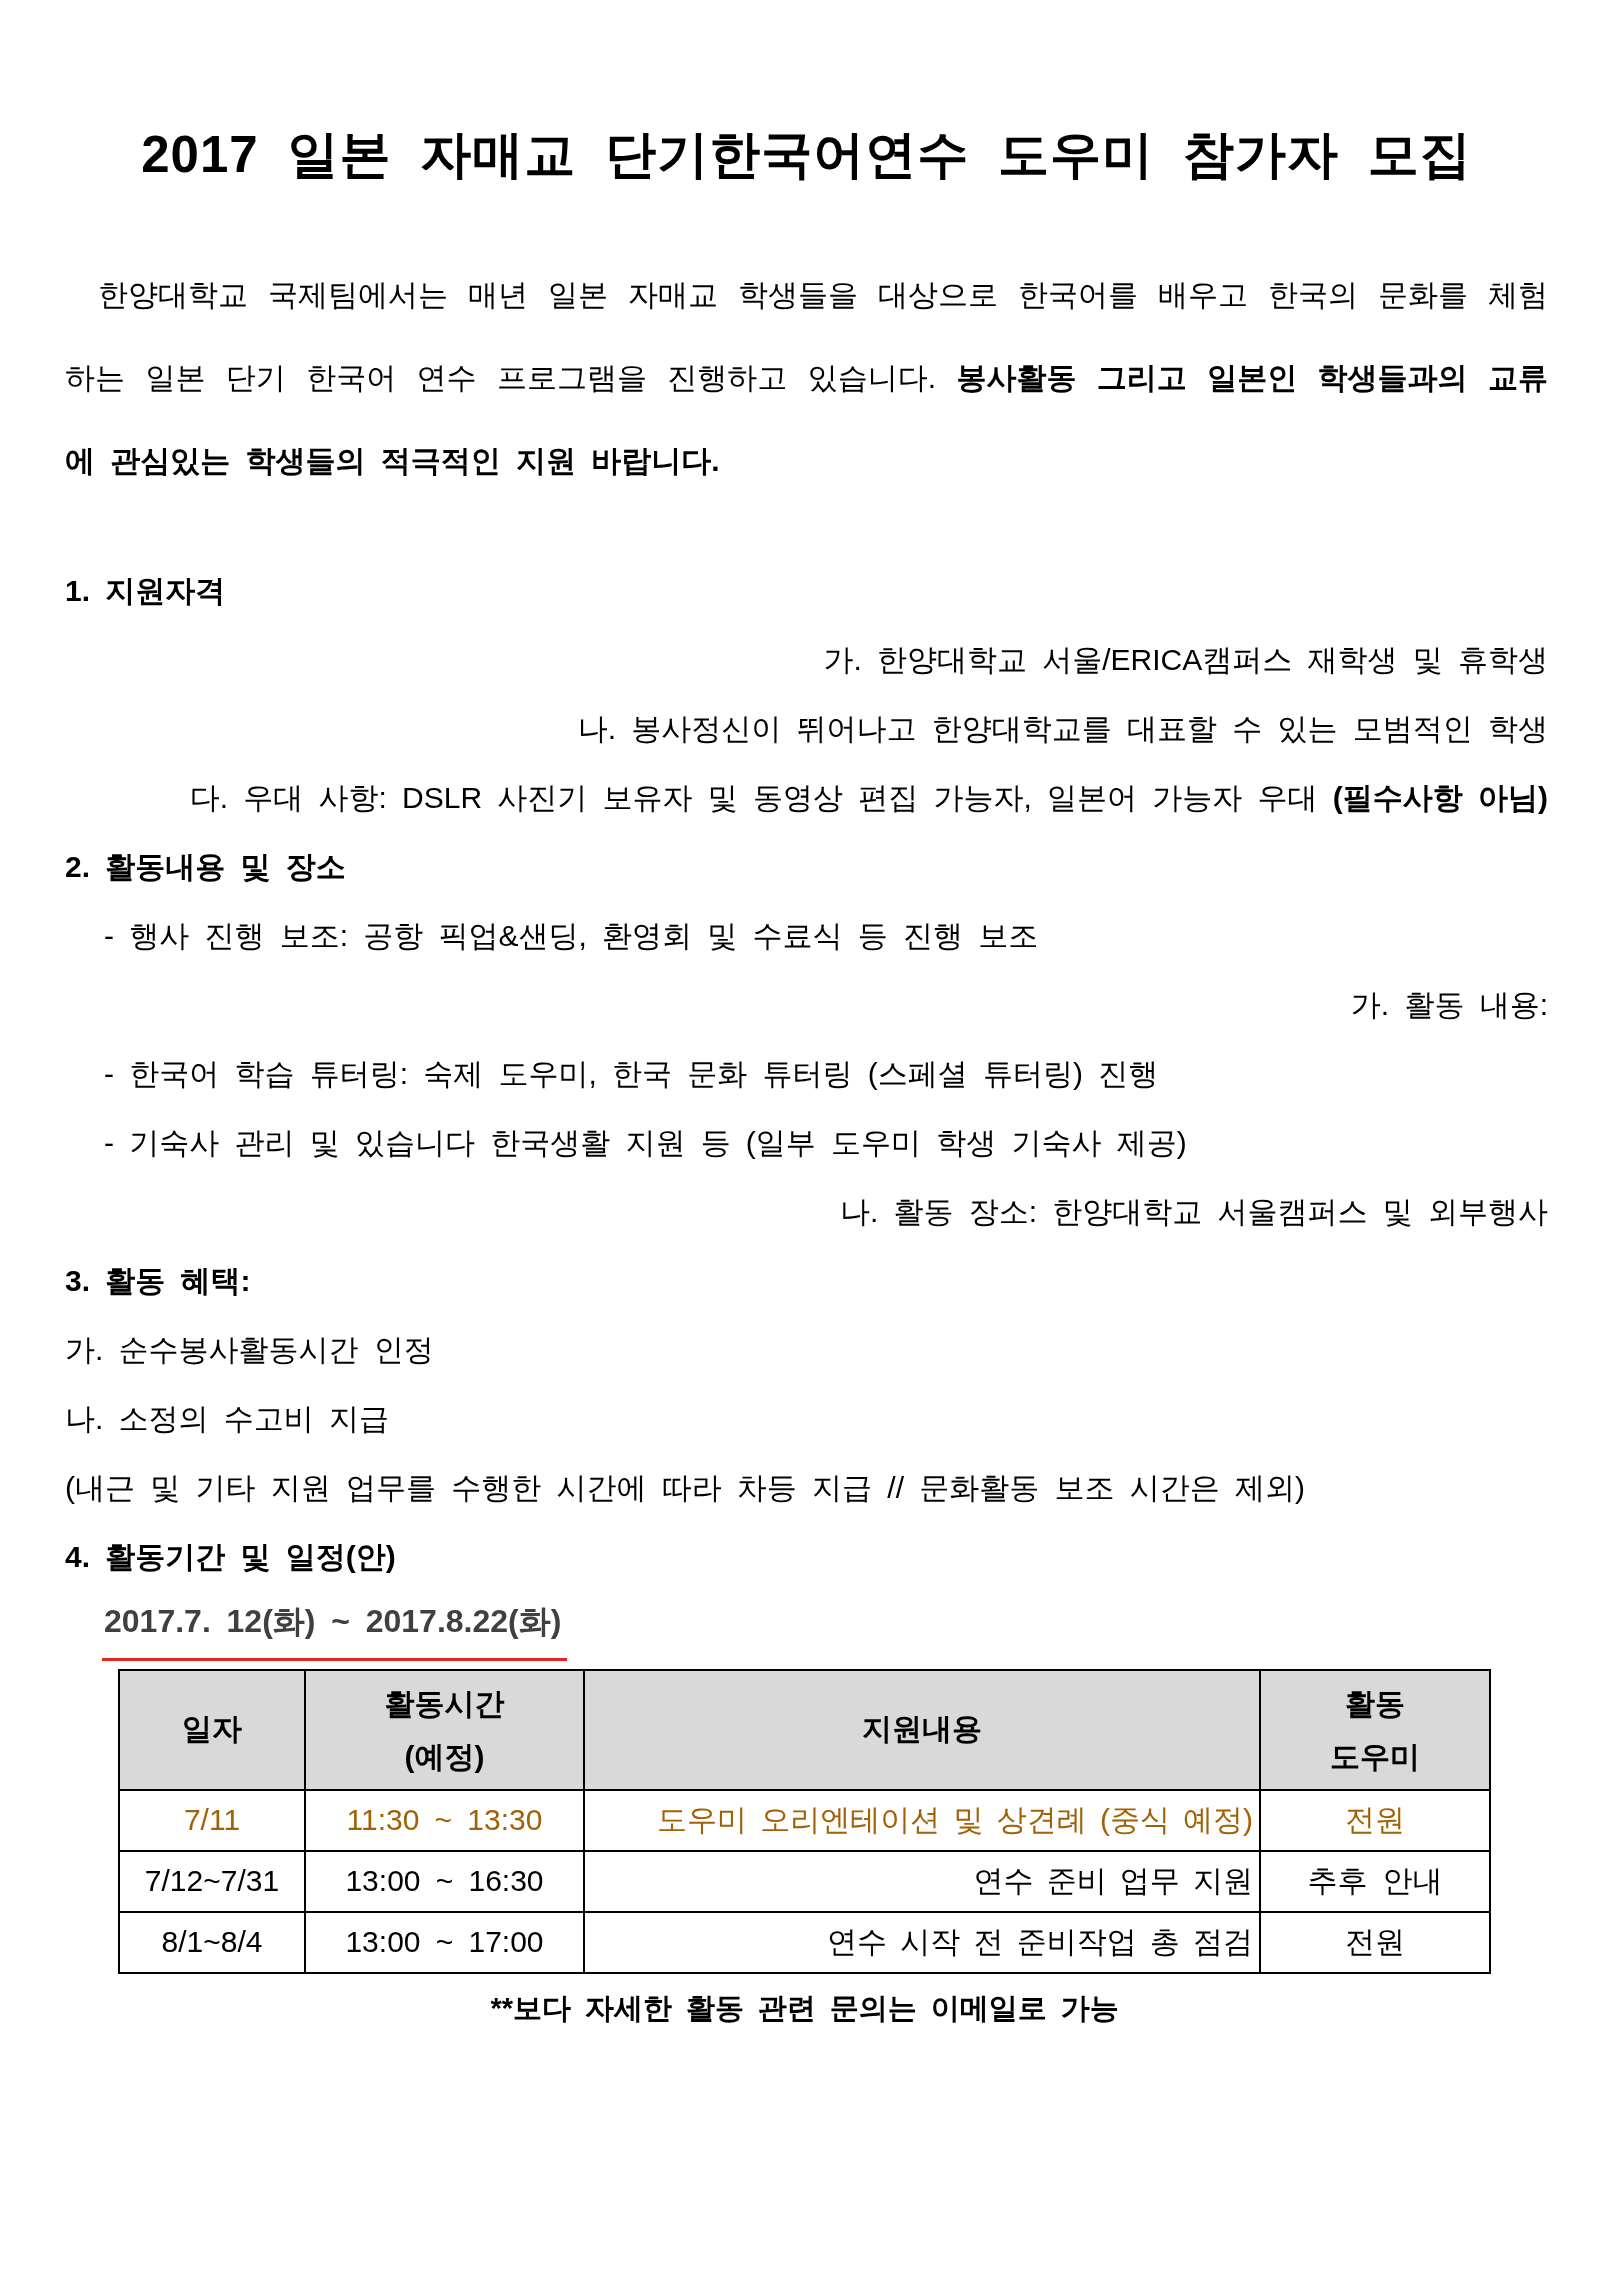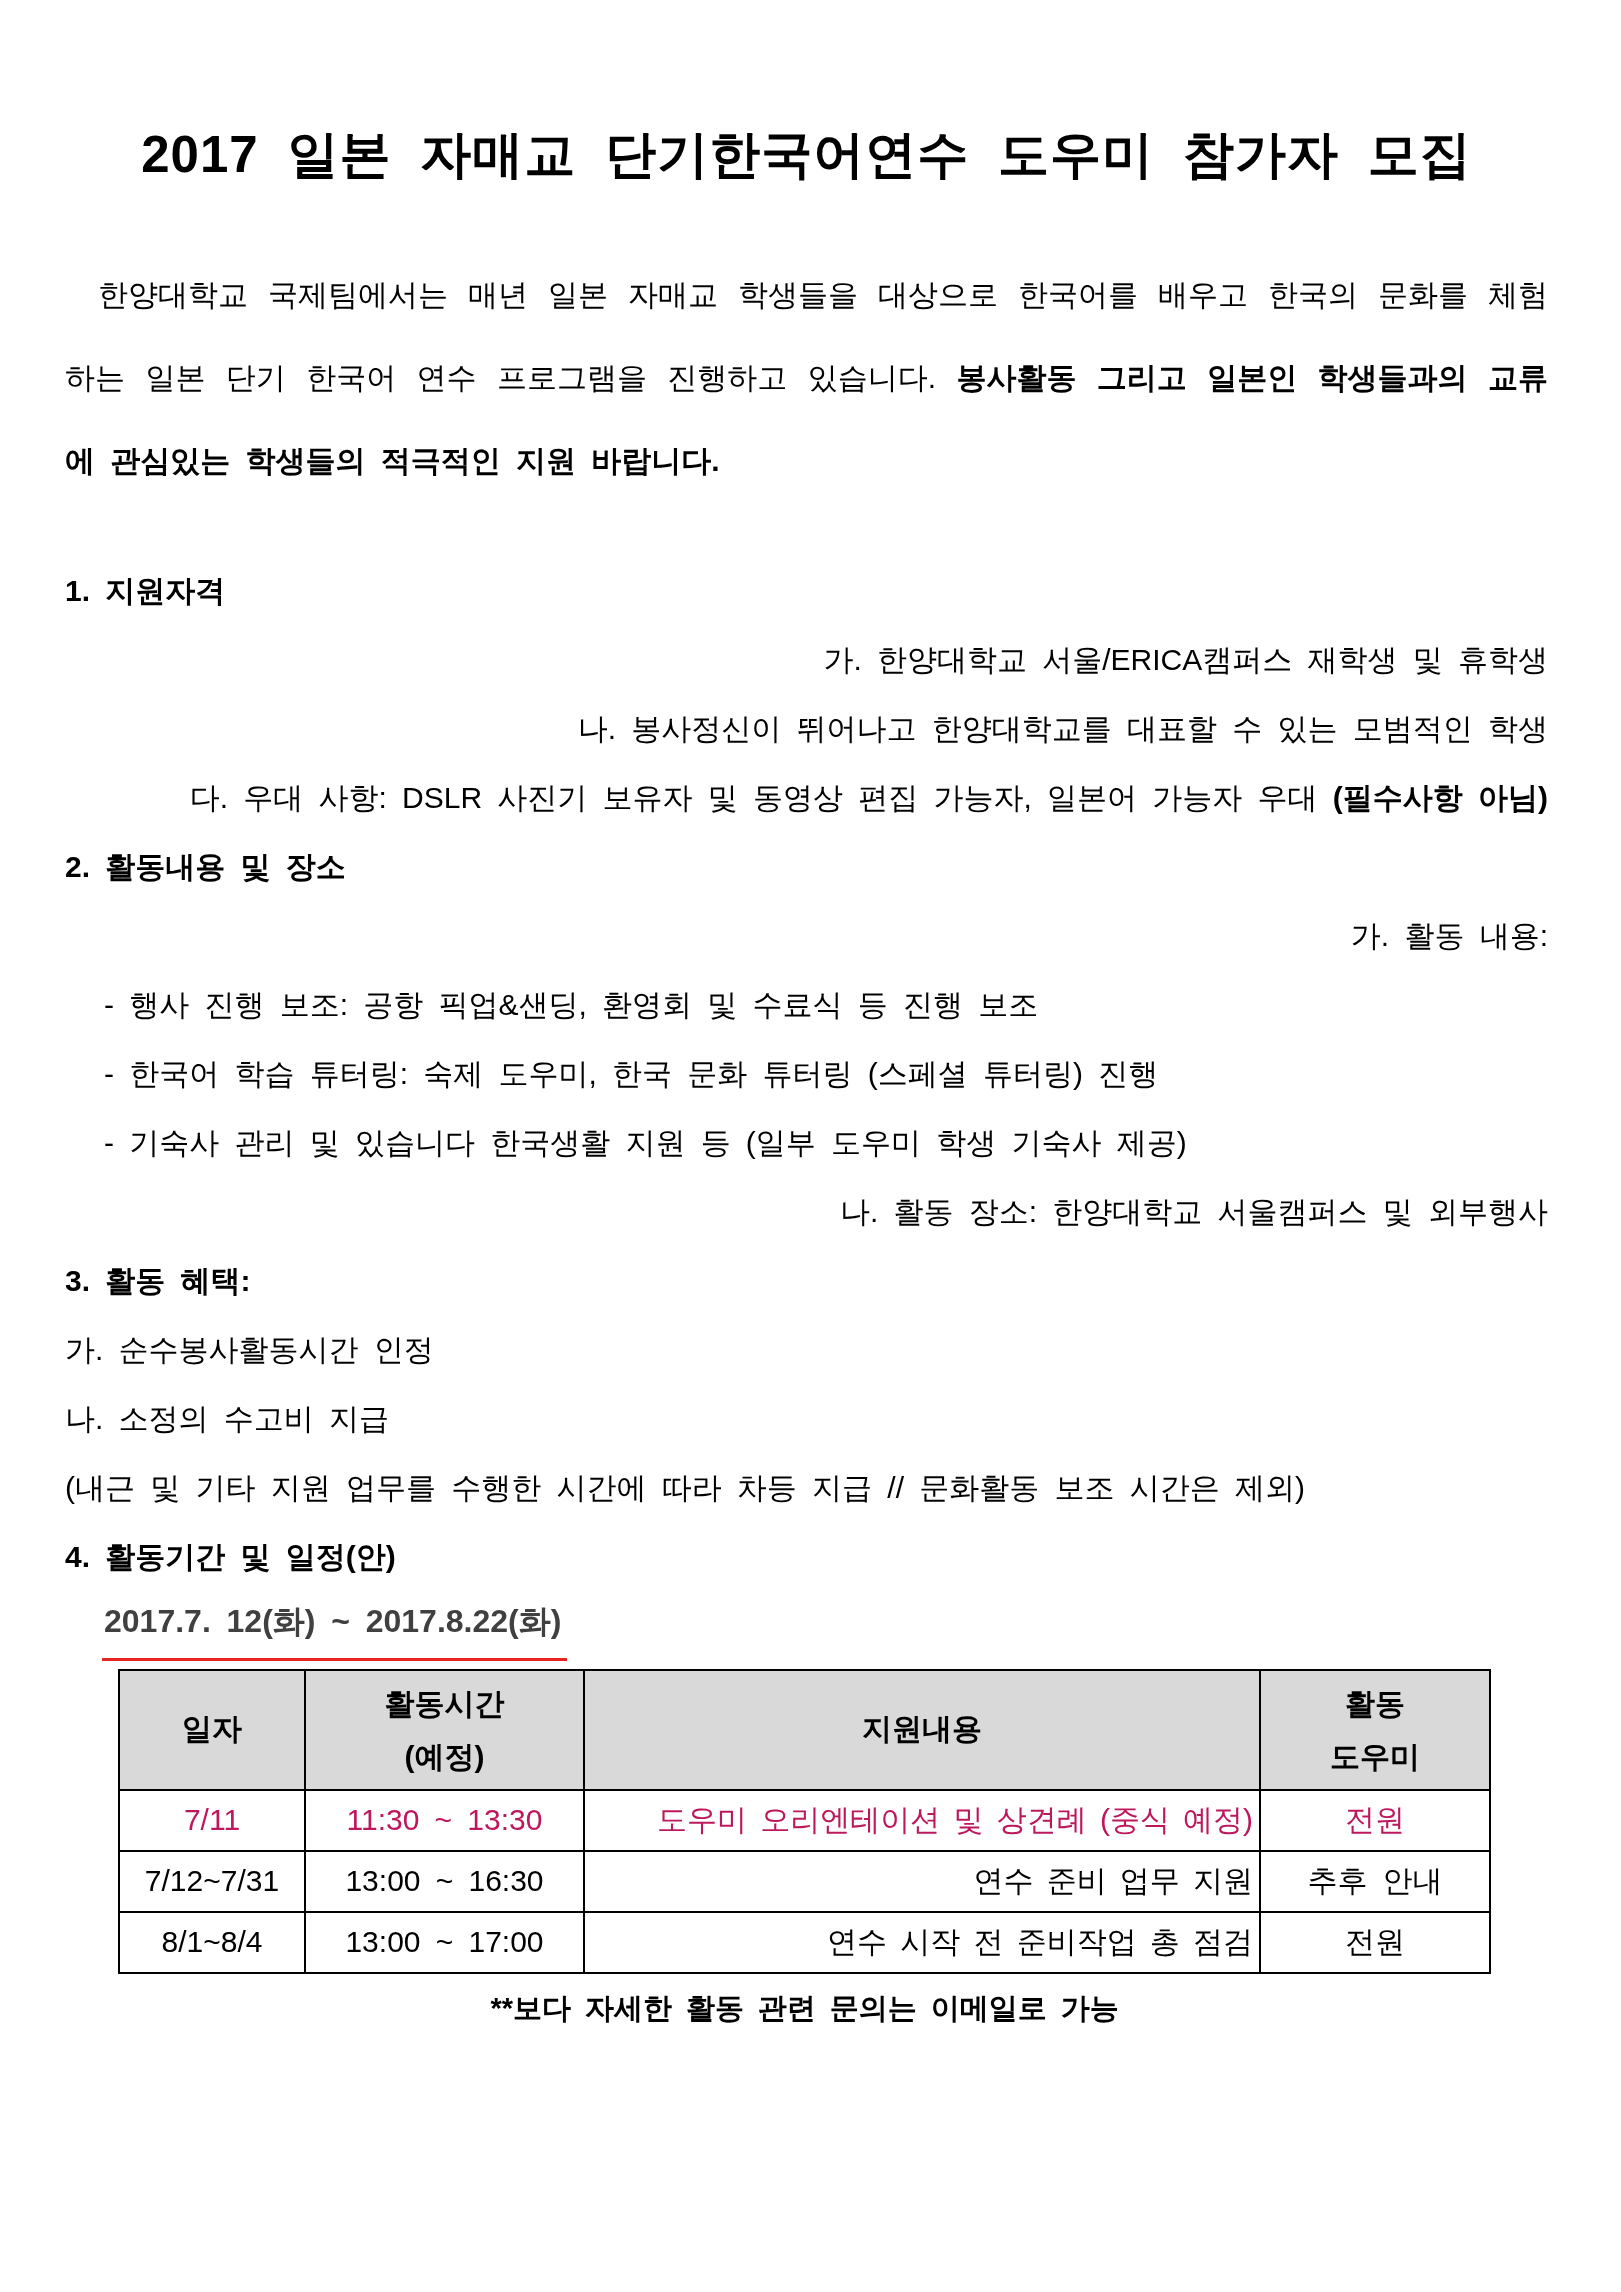--- a/index.html
+++ b/index.html
@@ -52,21 +52,21 @@
     text-align: center;
     vertical-align: middle;
     overflow: hidden;
   }
   table.schedule thead tr { height: 120px; }
   table.schedule thead th { background: #d9d9d9; font-weight: bold; }
   table.schedule tbody tr { height: 61px; }
   table.schedule tbody tr.tall { height: 125px; }
   table.schedule td.content-cell { text-align: right; padding-left: 15.7px; word-spacing: 4.9px; }
   .two-line span { display: block; line-height: 53px; }
-  .row-red td { color: #be185d; margin-left: 31px; }
+  .row-red td { color: #a16207; margin-left: 31px; }
   .footnote {
     margin-top: 15px; text-align: center;
     font-size: 29px; font-weight: bold; word-spacing: 5.9px;
     padding-right: 3.9px;
   }
 </style>
 </head>
 <body>
 
 <div class="page">
@@ -81,22 +81,22 @@
 
   <div class="section" style="margin-top:54px;">
     <div class="line sec-heading">1. 지원자격</div>
     <div class="line item">가. 한양대학교 서울/ERICA캠퍼스 재학생 및 휴학생</div>
     <div class="line item">나. 봉사정신이 뛰어나고 한양대학교를 대표할 수 있는 모범적인 학생</div>
     <div class="line item"><span>다. 우대 사항: DSLR 사진기 보유자 및 동영상 편집 가능자, 일본어 가능자 우대 </span><span class="b">(필수사항 아님)</span></div>
   </div>
 
   <div class="section">
     <div class="line sec-heading">2. 활동내용 및 장소</div>
+    <div class="line subitem">- 행사 진행 보조: 공항 픽업&amp;샌딩, 환영회 및 수료식 등 진행 보조</div>
     <div class="line item">가. 활동 내용:</div>
-    <div class="line subitem">- 행사 진행 보조: 공항 픽업&amp;샌딩, 환영회 및 수료식 등 진행 보조</div>
     <div class="line subitem">- 한국어 학습 튜터링: 숙제 도우미, 한국 문화 튜터링 (스페셜 튜터링) 진행</div>
     <div class="line subitem">- 기숙사 관리 및 있습니다 한국생활 지원 등 (일부 도우미 학생 기숙사 제공)</div>
     <div class="line item">나. 활동 장소: 한양대학교 서울캠퍼스 및 외부행사</div>
   </div>
 
   <div class="section">
     <div class="line sec-heading">3. 활동 혜택:</div>
     <div class="line noindent">가. 순수봉사활동시간 인정</div>
     <div class="line noindent">나. 소정의 수고비 지급</div>
     <div class="line noindent">(내근 및 기타 지원 업무를 수행한 시간에 따라 차등 지급 // 문화활동 보조 시간은 제외)</div>

